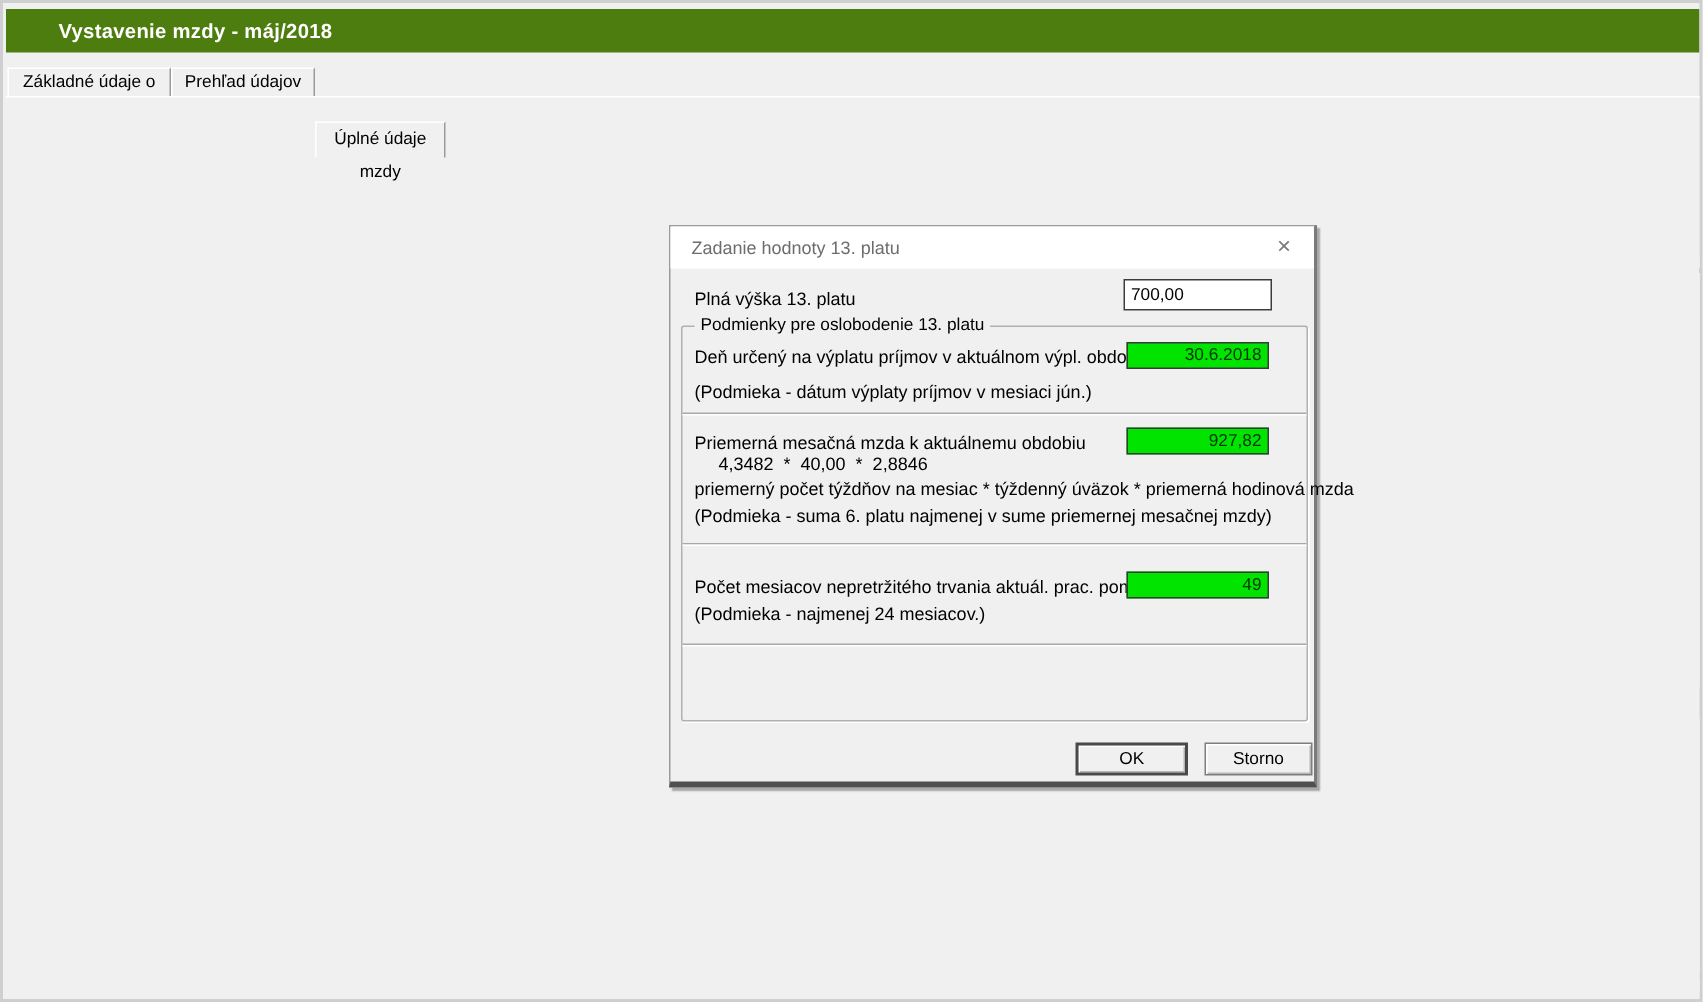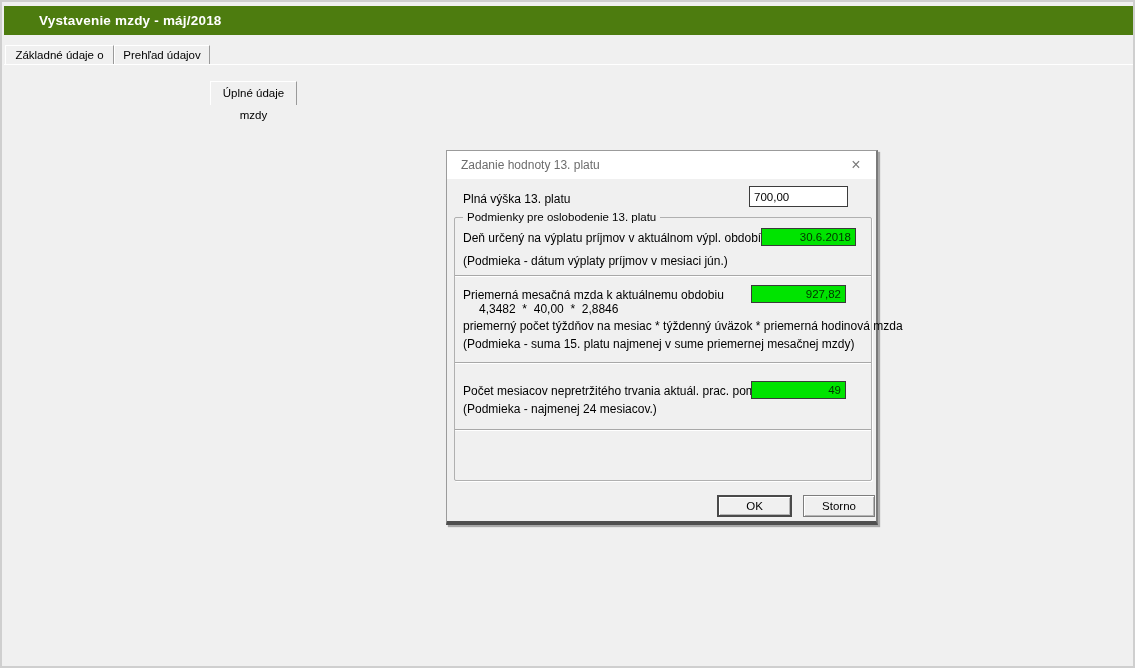--- a/index.html
+++ b/index.html
@@ -348,30 +348,30 @@
       <span class="dlg-close">×</span>
     </div>
 
     <div class="lbl" style="left:16px; top:41px; font-size:12px;">Plná výška 13. platu</div>
     <input class="dlg-input" style="left: 302px; top: 35px; width: 99px;" value="700,00">
 
     <div class="groupbox" style="left:7px; top:66px; width:418px; height:264px; background:#f0f0f0;">
       <div class="legend"><span>Podmienky pre oslobodenie 13. platu</span></div>
 
       <div class="lbl" style="left:8px; top:13px; font-size:12px;">Deň určený na výplatu príjmov v aktuálnom výpl. období</div>
-      <div class="green-field" style="left:296px; top:10px;margin-left:10px;">30.6.2018</div>
+      <div class="green-field" style="left:296px; top:10px;">30.6.2018</div>
       <div class="lbl" style="left:8px; top:36px; font-size:12px;">(Podmieka - dátum výplaty príjmov v mesiaci jún.)</div>
 
       <div class="sep" style="top:57px;"></div>
 
       <div class="lbl" style="left:8px; top:70px; font-size:12px;">Priemerná mesačná mzda k aktuálnemu obdobiu</div>
       <div class="green-field" style="left:296px; top:67px;">927,82</div>
       <div class="lbl" style="left:24px; top:84px; font-size:12px; white-space:pre;">4,3482  *  40,00  *  2,8846</div>
       <div class="lbl" style="left:8px; top:101px; font-size:12px;">priemerný počet týždňov na mesiac * týždenný úväzok * priemerná hodinová mzda</div>
-      <div class="lbl" style="left:8px; top:119px; font-size:12px;">(Podmieka - suma 15. platu najmenej v sume priemernej mesačnej mzdy)</div>
+      <div class="lbl" style="left:8px; top:119px; font-size:12px;">(Podmieka - suma 6. platu najmenej v sume priemernej mesačnej mzdy)</div>
 
       <div class="sep" style="top:144px;"></div>
 
       <div class="lbl" style="left:8px; top:166px; font-size:12px;">Počet mesiacov nepretržitého trvania aktuál. prac. pomeru</div>
       <div class="green-field" style="left:296px; top:163px;">49</div>
       <div class="lbl" style="left:8px; top:184px; font-size:12px;">(Podmieka - najmenej 24 mesiacov.)</div>
 
       <div class="sep" style="top:211px;"></div>
     </div>
 

